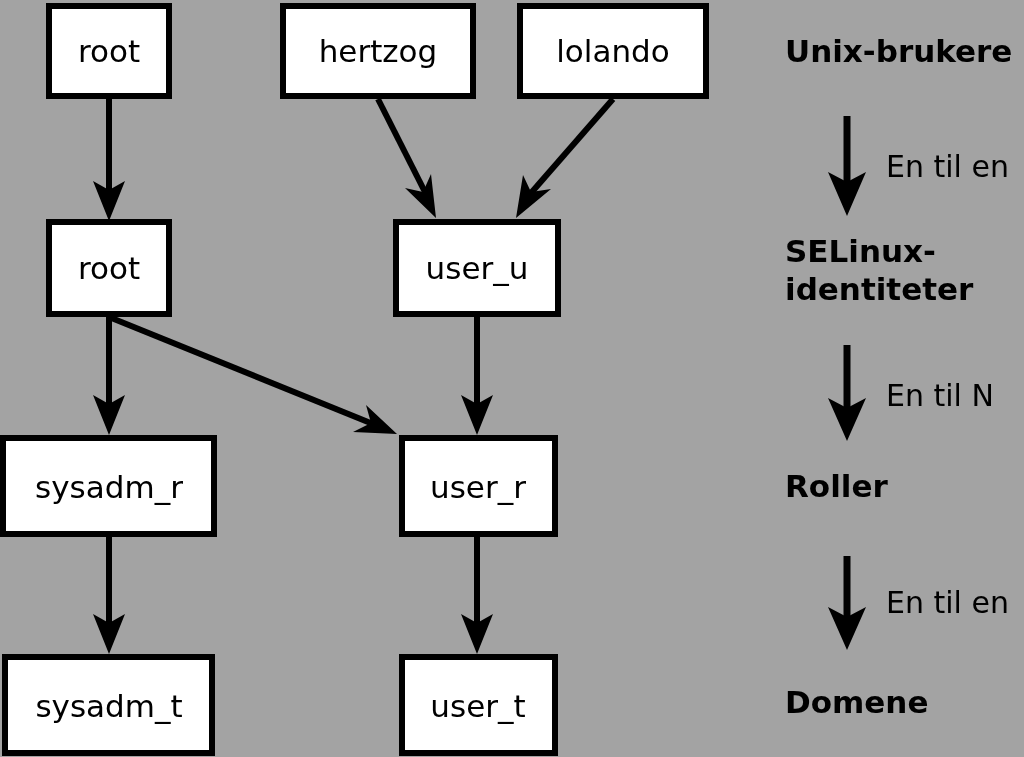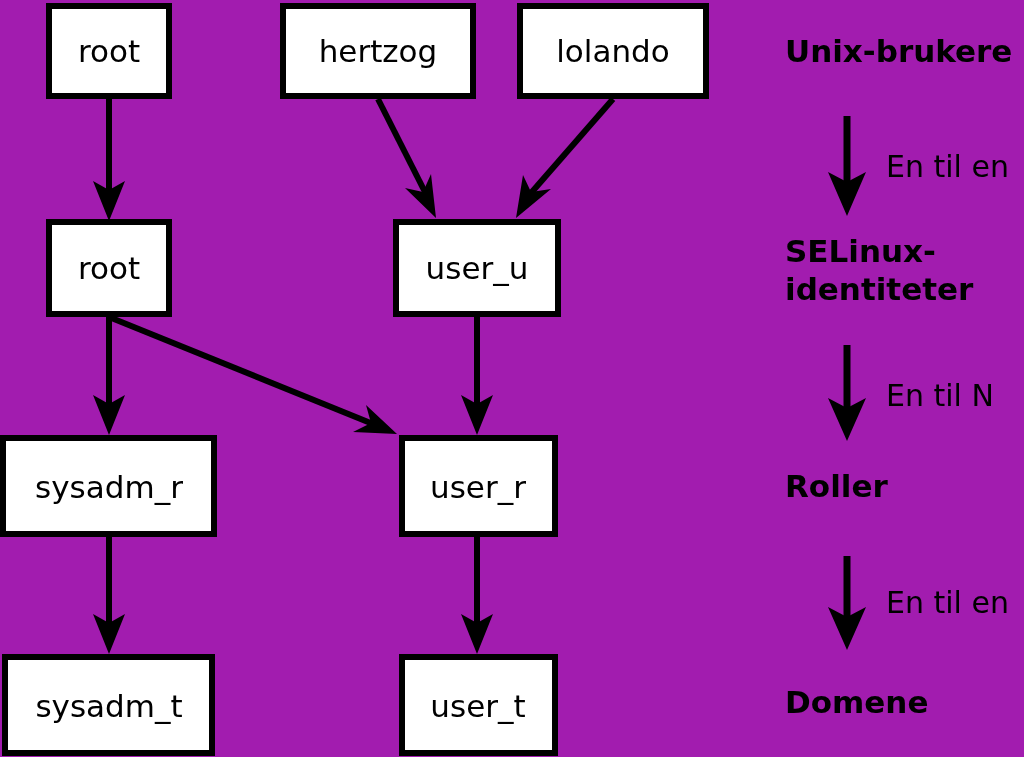--- a/index.html
+++ b/index.html
@@ -10,21 +10,21 @@
   body {
     width: 1024px;
     height: 757px;
     overflow: hidden;
     font-family: "DejaVu Sans", sans-serif;
   }
   #diagram-root {
     position: relative;
     width: 1024px;
     height: 757px;
-    background: #a21caf;
+    background: #a3a3a3;
   }
   svg.canvas {
     display: block;
     width: 1024px;
     height: 757px;
   }
   .node-box {
     fill: #ffffff;
     stroke: #000000;
     stroke-width: 6;

